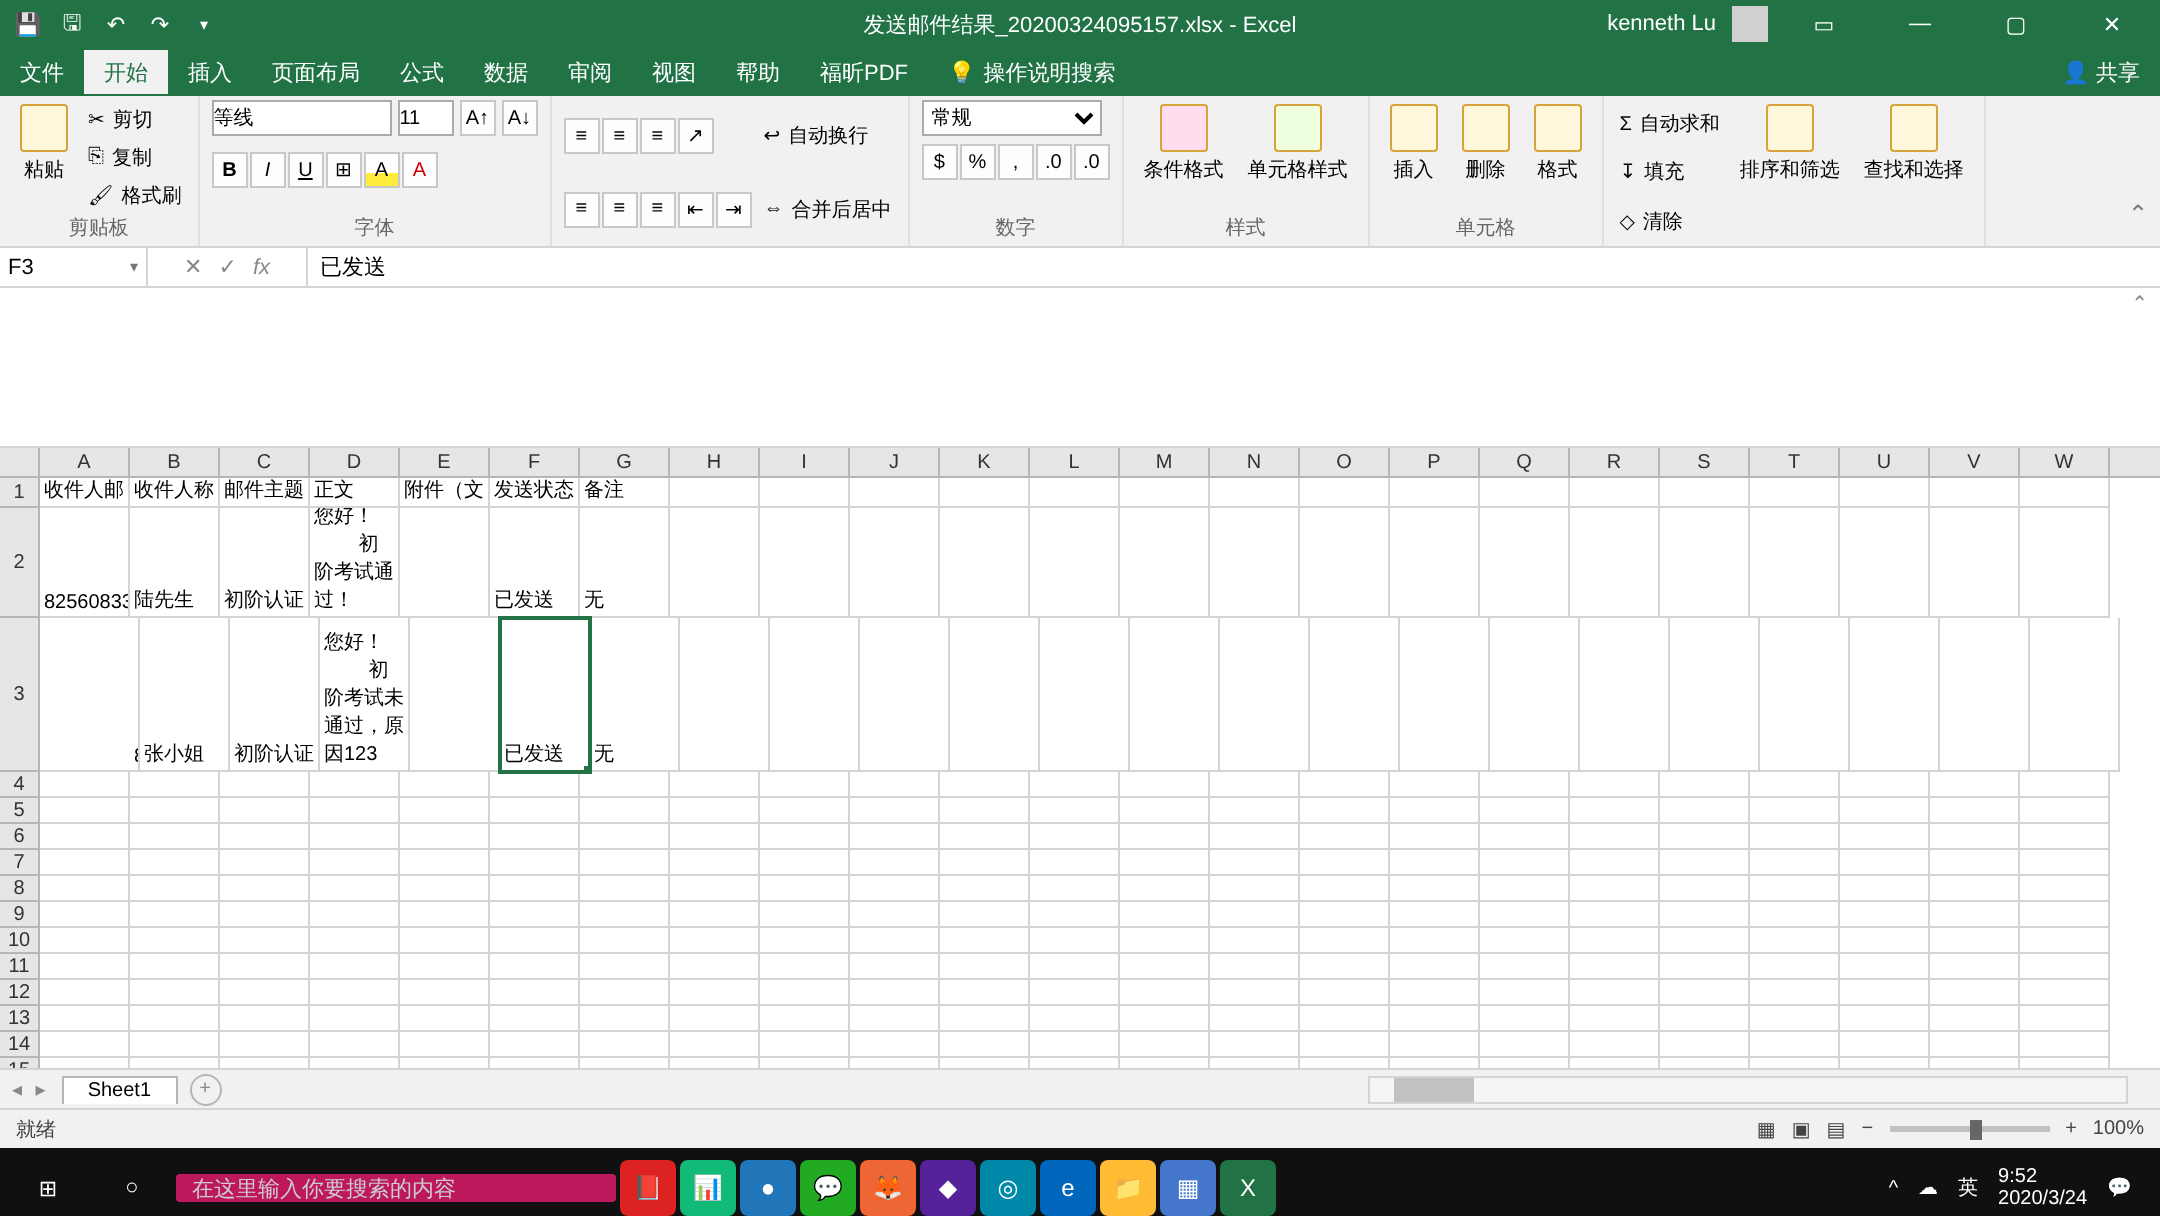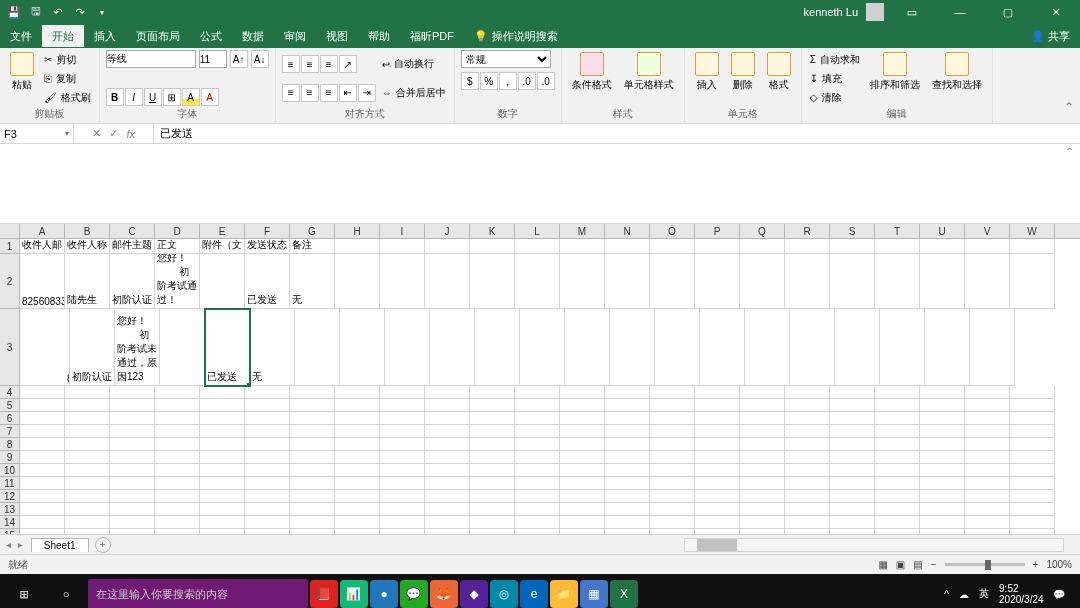--- a/index.html
+++ b/index.html
@@ -50,36 +50,37 @@
 .sheet-tab { background:#fff; border:1px solid #b6b6b6; border-bottom:none; padding:1px 12px; font-size:10px; }
 .sheet-add { width:16px; height:16px; border-radius:50%; border:1px solid #b6b6b6; margin-left:6px; display:flex; align-items:center; justify-content:center; font-size:10px; color:#888;}
 .hscroll { position:absolute; right:16px; width:380px; height:14px; background:#f5f5f5; border:1px solid #d4d4d4;}
 .hscroll .thumb{position:absolute; left:12px; width:40px; height:100%; background:#c1c1c1;}
 .statusbar { height: 20px; background:#f1f1f1; border-top:1px solid #d4d4d4; display:flex; align-items:center; font-size:10px; color:#444;}
 .statusbar .views { margin-left:auto; display:flex; gap:8px; padding-right:8px; align-items:center;}
 .zoomslider { width:80px; height:3px; background:#c1c1c1; position:relative;}
 .zoomslider .th { position:absolute; left:40px; top:-3px; width:6px; height:10px; background:#666;}
 .taskbar { height: 40px; background:#101010; display:flex; align-items:center; padding:0 4px; gap:2px; color:#fff;}
 .tbtn { width:40px; height:32px; display:flex; align-items:center; justify-content:center;}
-.tsearch { flex:0 0 220px; height:30px; background:#701a75; border-radius:2px; display:flex; align-items:center; padding:0 8px; gap:6px; color:#ccc; font-size:11px;}
+.tsearch { flex:0 0 220px; height:14px; background:#be185d; border-radius:2px; display:flex; align-items:center; padding:0 8px; gap:6px; color:#ccc; font-size:11px;}
 .tray { margin-left:auto; display:flex; align-items:center; gap:10px; font-size:10px; padding-right:10px;}
 .tray .clock { text-align:left; line-height:1.1;}
 .tico { width:28px; height:28px; border-radius:4px; display:flex; align-items:center; justify-content:center; font-size:12px; }
 </style>
 </head>
 <body>
 
 <div class="titlebar">
   <div class="qat">
     <span class="ico">💾</span>
     <span class="ico" style="filter:brightness(1.3)">🖫</span>
     <span class="ico">↶</span>
     <span class="ico">↷</span>
     <span class="ico" style="font-size:8px">▾</span>
   </div>
+  <div class="app-title">发送邮件结果_20200324095157.xlsx - Excel</div>
   <div class="win-user">
     <span>kenneth Lu</span>
     <span class="avatar"></span>
     <span class="winbtn">▭</span>
     <span class="winbtn">—</span>
     <span class="winbtn">▢</span>
     <span class="winbtn">✕</span>
   </div>
 </div>
 
@@ -120,21 +121,21 @@
         <div class="smallrow">
             <span>🖌</span>
             <span>格式刷</span>
           </div>
       </div>
     </div>
     <div class="group-label">剪贴板</div>
   </div>
 
   <div class="group" style="min-width:170px">
-    <div class="group-body" style="flex-direction:column; gap:20px;">
+    <div class="group-body" style="flex-direction:column; gap:8px;">
       <div style="display:flex; gap:3px;">
         <input class="input-sm" style="width: 90px;" value="等线">
         <input class="input-sm" style="width: 28px;" value="11">
         <div class="sqbtn">A↑</div>
         <div class="sqbtn">A↓</div>
       </div>
       <div class="btngrid">
         <div class="sqbtn">
             <b>B</b>
           </div>
@@ -173,21 +174,20 @@
         <div class="smallrow">
             <span>↩</span>
             <span>自动换行</span>
           </div>
         <div class="smallrow">
             <span>⇔</span>
             <span>合并后居中</span>
           </div>
       </div>
     </div>
-    <div class="group-label">对齐方式</div>
   </div>
 
   <div class="group" style="min-width:96px">
     <div class="group-body" style="flex-direction:column; gap:4px;">
       <select class="input-sm" style="width:90px"><option>常规</option></select>
       <div class="btngrid">
         <div class="sqbtn">$</div>
         <div class="sqbtn">%</div>
         <div class="sqbtn">,</div>
         <div class="sqbtn">.0</div>
@@ -247,21 +247,20 @@
       </div>
       <div class="bigbtn">
           <div class="bigico"></div>
           <span>排序和筛选</span>
         </div>
       <div class="bigbtn">
           <div class="bigico"></div>
           <span>查找和选择</span>
         </div>
     </div>
-    <div class="group-label">编辑</div>
   </div>
   <span class="collapse-ribbon">⌃</span>
 </div>
 
 <div class="namefx">
   <div class="namebox">F3</div>
   <div class="fxicons">
     <span>✕</span>
     <span>✓</span>
     <span><i>fx</i></span>
@@ -361,20 +360,21 @@
         <div class="cell" style="height: 55px;"></div>
         <div class="cell" style="height: 55px;"></div>
         <div class="cell" style="height: 55px;"></div>
         <div class="cell" style="height: 55px;"></div>
         <div class="cell" style="height: 55px;"></div>
         <div class="cell" style="height: 55px;"></div>
         <div class="cell" style="height: 55px;"></div>
       </div>
       <div class="cellrow" style="height: 77px;">
         <div class="cell" style="height: 77px; padding-left: 47px;">82693659</div>
+        <div class="cell" style="height: 77px;">张小姐</div>
         <div class="cell" style="height: 77px;">初阶认证</div>
         <div class="cell" style="height: 77px;">您好！
         初阶考试未通过，原因123</div>
         <div class="cell" style="height: 77px;"></div>
         <div class="cell selected-cell" style="height: 77px;">已发送</div>
         <div class="cell" style="height: 77px;">无</div>
         <div class="cell" style="height: 77px;"></div>
         <div class="cell" style="height: 77px;"></div>
         <div class="cell" style="height: 77px;"></div>
         <div class="cell" style="height: 77px;"></div>

